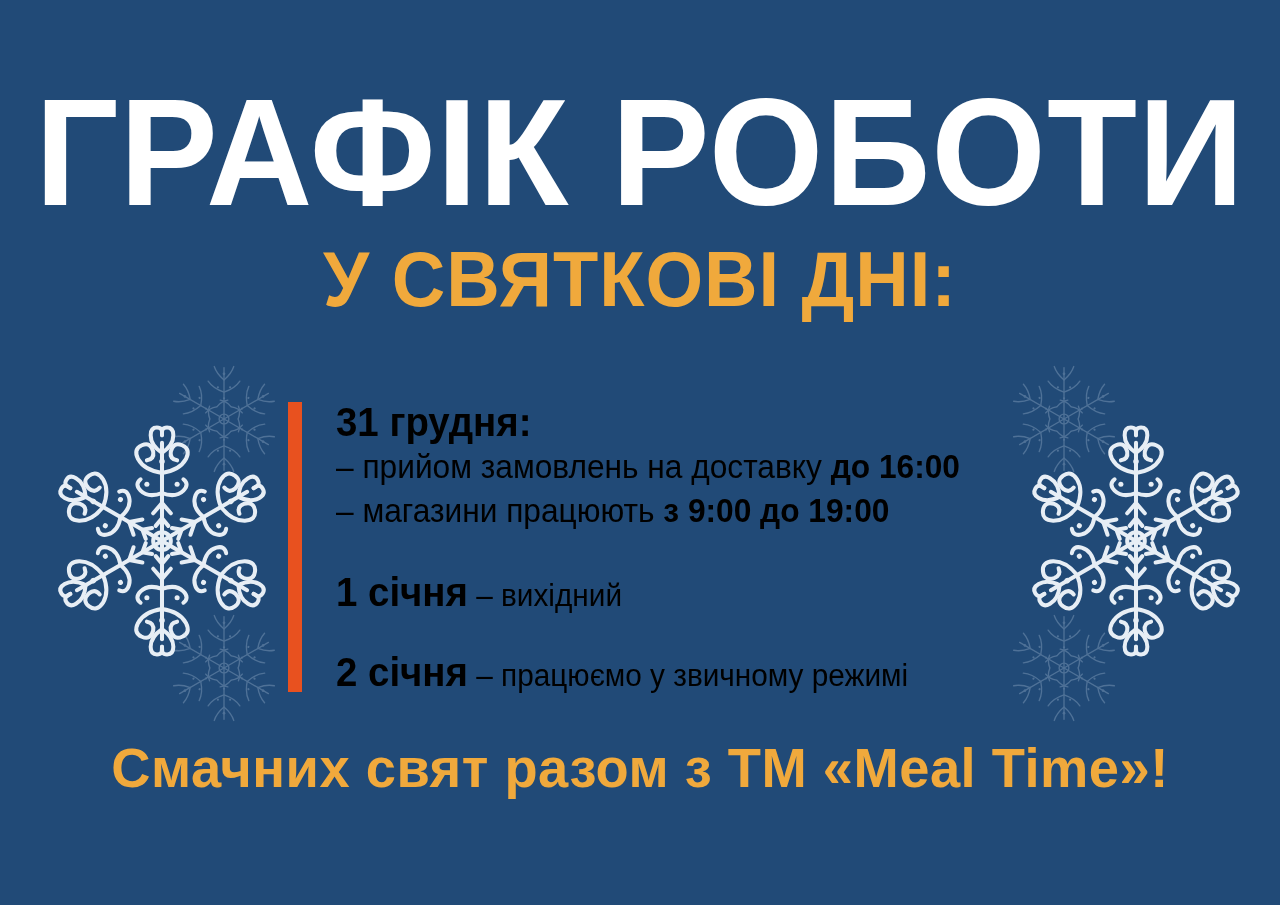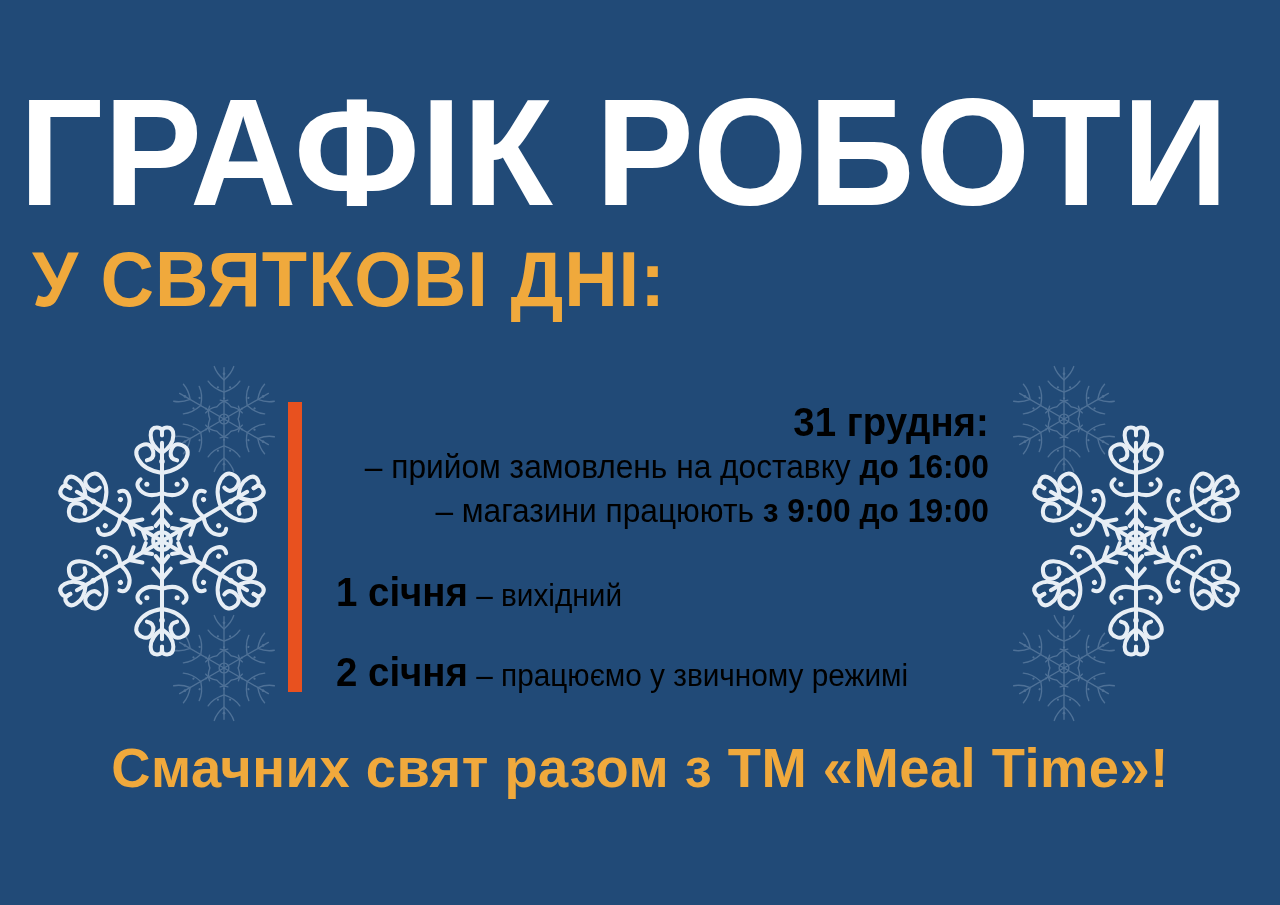--- a/index.html
+++ b/index.html
@@ -35,20 +35,21 @@
   #flake-right-big    { left: 1010px; top: 415px; width: 252px; height: 252px; }
   #flake-right-top    { left: 1003px; top: 358px; width: 122px; height: 122px; }
   #flake-right-bottom { left: 1003px; top: 607px; width: 122px; height: 122px; }
 
   
   #headline-block {
     position: absolute;
     left: 0;
     top: 80px;
     width: 1280px;
+    text-align: center;
   }
   #main-title {
     color: #ffffff;
     font-size: 152px;
     line-height: 0.96;
     font-weight: 700;
     letter-spacing: 1px;
     transform: scaleX(0.97);
     white-space: nowrap;
   }
@@ -72,21 +73,21 @@
     height: 290px;
   }
   #accent-bar {
     position: absolute;
     left: 0;
     top: 0;
     width: 14px;
     height: 290px;
     background: #e8511f;
   }
-  .schedule-group { margin-bottom: 4px; text-align: right; }
+  .schedule-group { margin-bottom: 4px; }
 
   .group-heading {
     font-size: 40px;
     font-weight: 700;
     line-height: 1.12;
     letter-spacing: 0px;
     transform: scaleX(0.96);
     transform-origin: left center;
     white-space: nowrap;
   }

